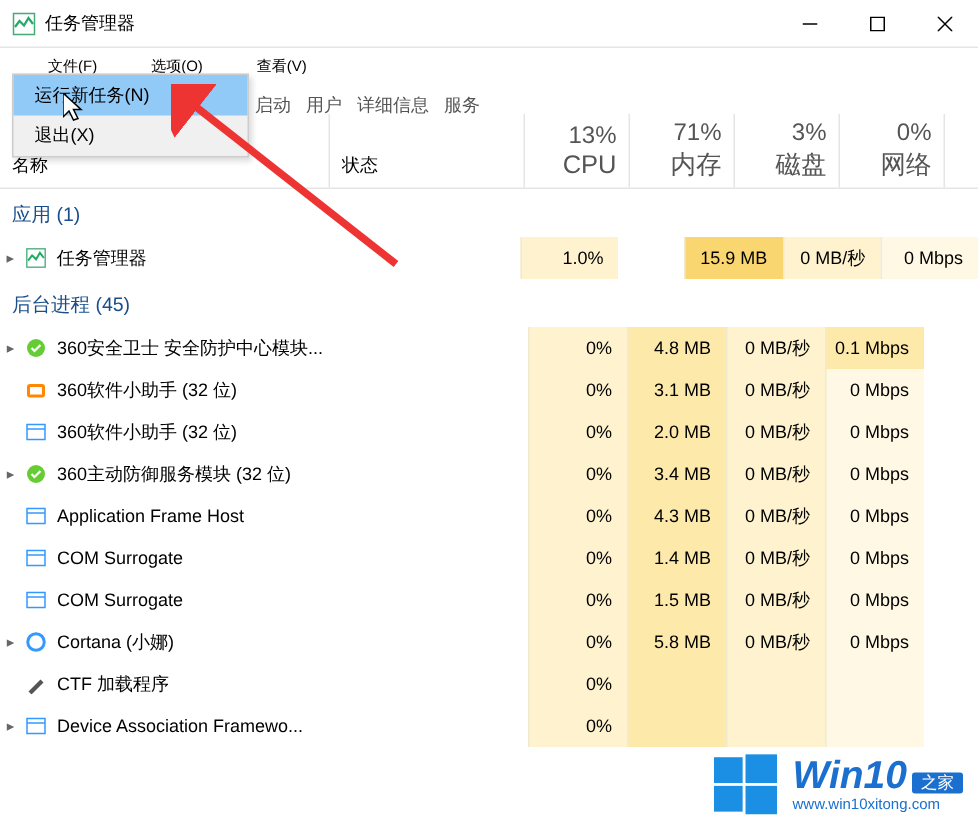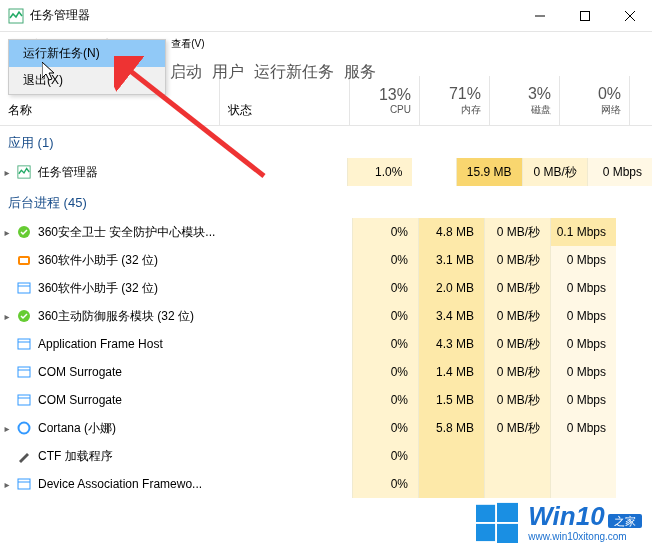--- a/index.html
+++ b/index.html
@@ -8,32 +8,32 @@
 .titlebar { height: 32px; background: #fff; display: flex; align-items: center; padding-left: 8px; border-bottom: 1px solid #e5e5e5; }
 .titlebar .icon { width: 16px; height: 16px; margin-right: 6px; }
 .titlebar .title { font-size: 12px; color: #000; flex: 1; }
 .titlebar .wbtn { width: 45px; height: 32px; display: flex; align-items: center; justify-content: center; }
 .titlebar .wbtn svg { stroke: #000; fill: none; }
 .titlebar .close svg { stroke: #000; }
 
 .menubar { height: 24px; display: flex; align-items: center; padding-left: 4px; background: #fff; }
 .menubar .mitem { padding: 3px 8px; font-size: 10px; cursor: default; margin-left: 20px; }
 
-.dropdown { position: absolute; top: 39px; left: 8px; width: 158px; background: #f0f0f0; border: 1px solid #ccc; box-shadow: 2px 2px 4px rgba(0,0,0,0.15); z-index: 10; }
+.dropdown { position: absolute; top: 49px; left: 8px; width: 158px; background: #f0f0f0; border: 1px solid #ccc; box-shadow: 2px 2px 4px rgba(0,0,0,0.15); z-index: 10; }
 .dropdown .ditem { padding: 5px 14px; font-size: 12px; }
 .dropdown .ditem.hl { background: #91c9f7; }
 
-.tabs-hidden { position: absolute; top: 62px; left: 170px; font-size: 16px; display: flex; gap: 10px; color: #555; }
+.tabs-hidden { position: absolute; top: 62px; left: 170px; font-size: 12px; display: flex; gap: 10px; color: #555; }
 
 .header-row { display: flex; height: 50px; border-bottom: 1px solid #e5e5e5; margin-top: 20px; }
 .header-row .name-col { width: 220px; padding: 6px 8px; display: flex; align-items: flex-end; font-size: 12px; border-right: 1px solid #e5e5e5; }
 .header-row .status-col { width: 130px; padding: 6px 8px; display: flex; align-items: flex-end; font-size: 12px; border-right: 1px solid #e5e5e5; }
 .header-row .mcol { width: 70px; padding: 4px 8px; text-align: right; border-right: 1px solid #e5e5e5; display: flex; flex-direction: column; justify-content: center; }
 .header-row .mcol .pct { font-size: 16px; color: #555; }
-.header-row .mcol .lbl { font-size: 10px; color: #555; }
+.header-row .mcol .lbl { font-size: 17px; color: #555; }
 
 .body-area { position: relative; }
 .grp-header { padding: 8px 8px 6px; }
 .grp-header .gtxt { color: #1a4e8a; font-size: 13px; }
 
 .row { display: flex; height: 28px; align-items: center; }
 .row .exp { width: 14px; text-align: center; color: #666; font-size: 10px; }
 .row .ricon { width: 16px; height: 16px; margin-right: 6px; display: inline-flex; align-items: center; justify-content: center; }
 .row .rname { width: 338px; padding-left: 2px; display: flex; align-items: center; overflow: hidden; white-space: nowrap; font-size: 12px; }
 .row .mcell { width: 66px; text-align: right; padding-right: 10px; font-size: 12px; height: 100%; display: flex; align-items: center; justify-content: flex-end; border-left: 1px solid #f0ead0; }
@@ -94,21 +94,21 @@
   <div class="ditem">退出(X)</div>
 </div>
 
 <svg class="cursor-annot" width="20" height="22">
   <polygon points="0,0 0,16 4,12 7,18 10,17 7,11 12,11" fill="#fff" stroke="#000" stroke-width="1"></polygon>
 </svg>
 
 <div class="tabs-hidden">
   <span>启动</span>
   <span>用户</span>
-  <span>运行新任务</span>
+  <span>详细信息</span>
   <span>服务</span>
 </div>
 
 <div class="header-row">
   <div class="name-col">名称</div>
   <div class="status-col">状态</div>
   <div class="mcol">
       <div class="pct">13%</div>
       <div class="lbl">CPU</div>
     </div>

